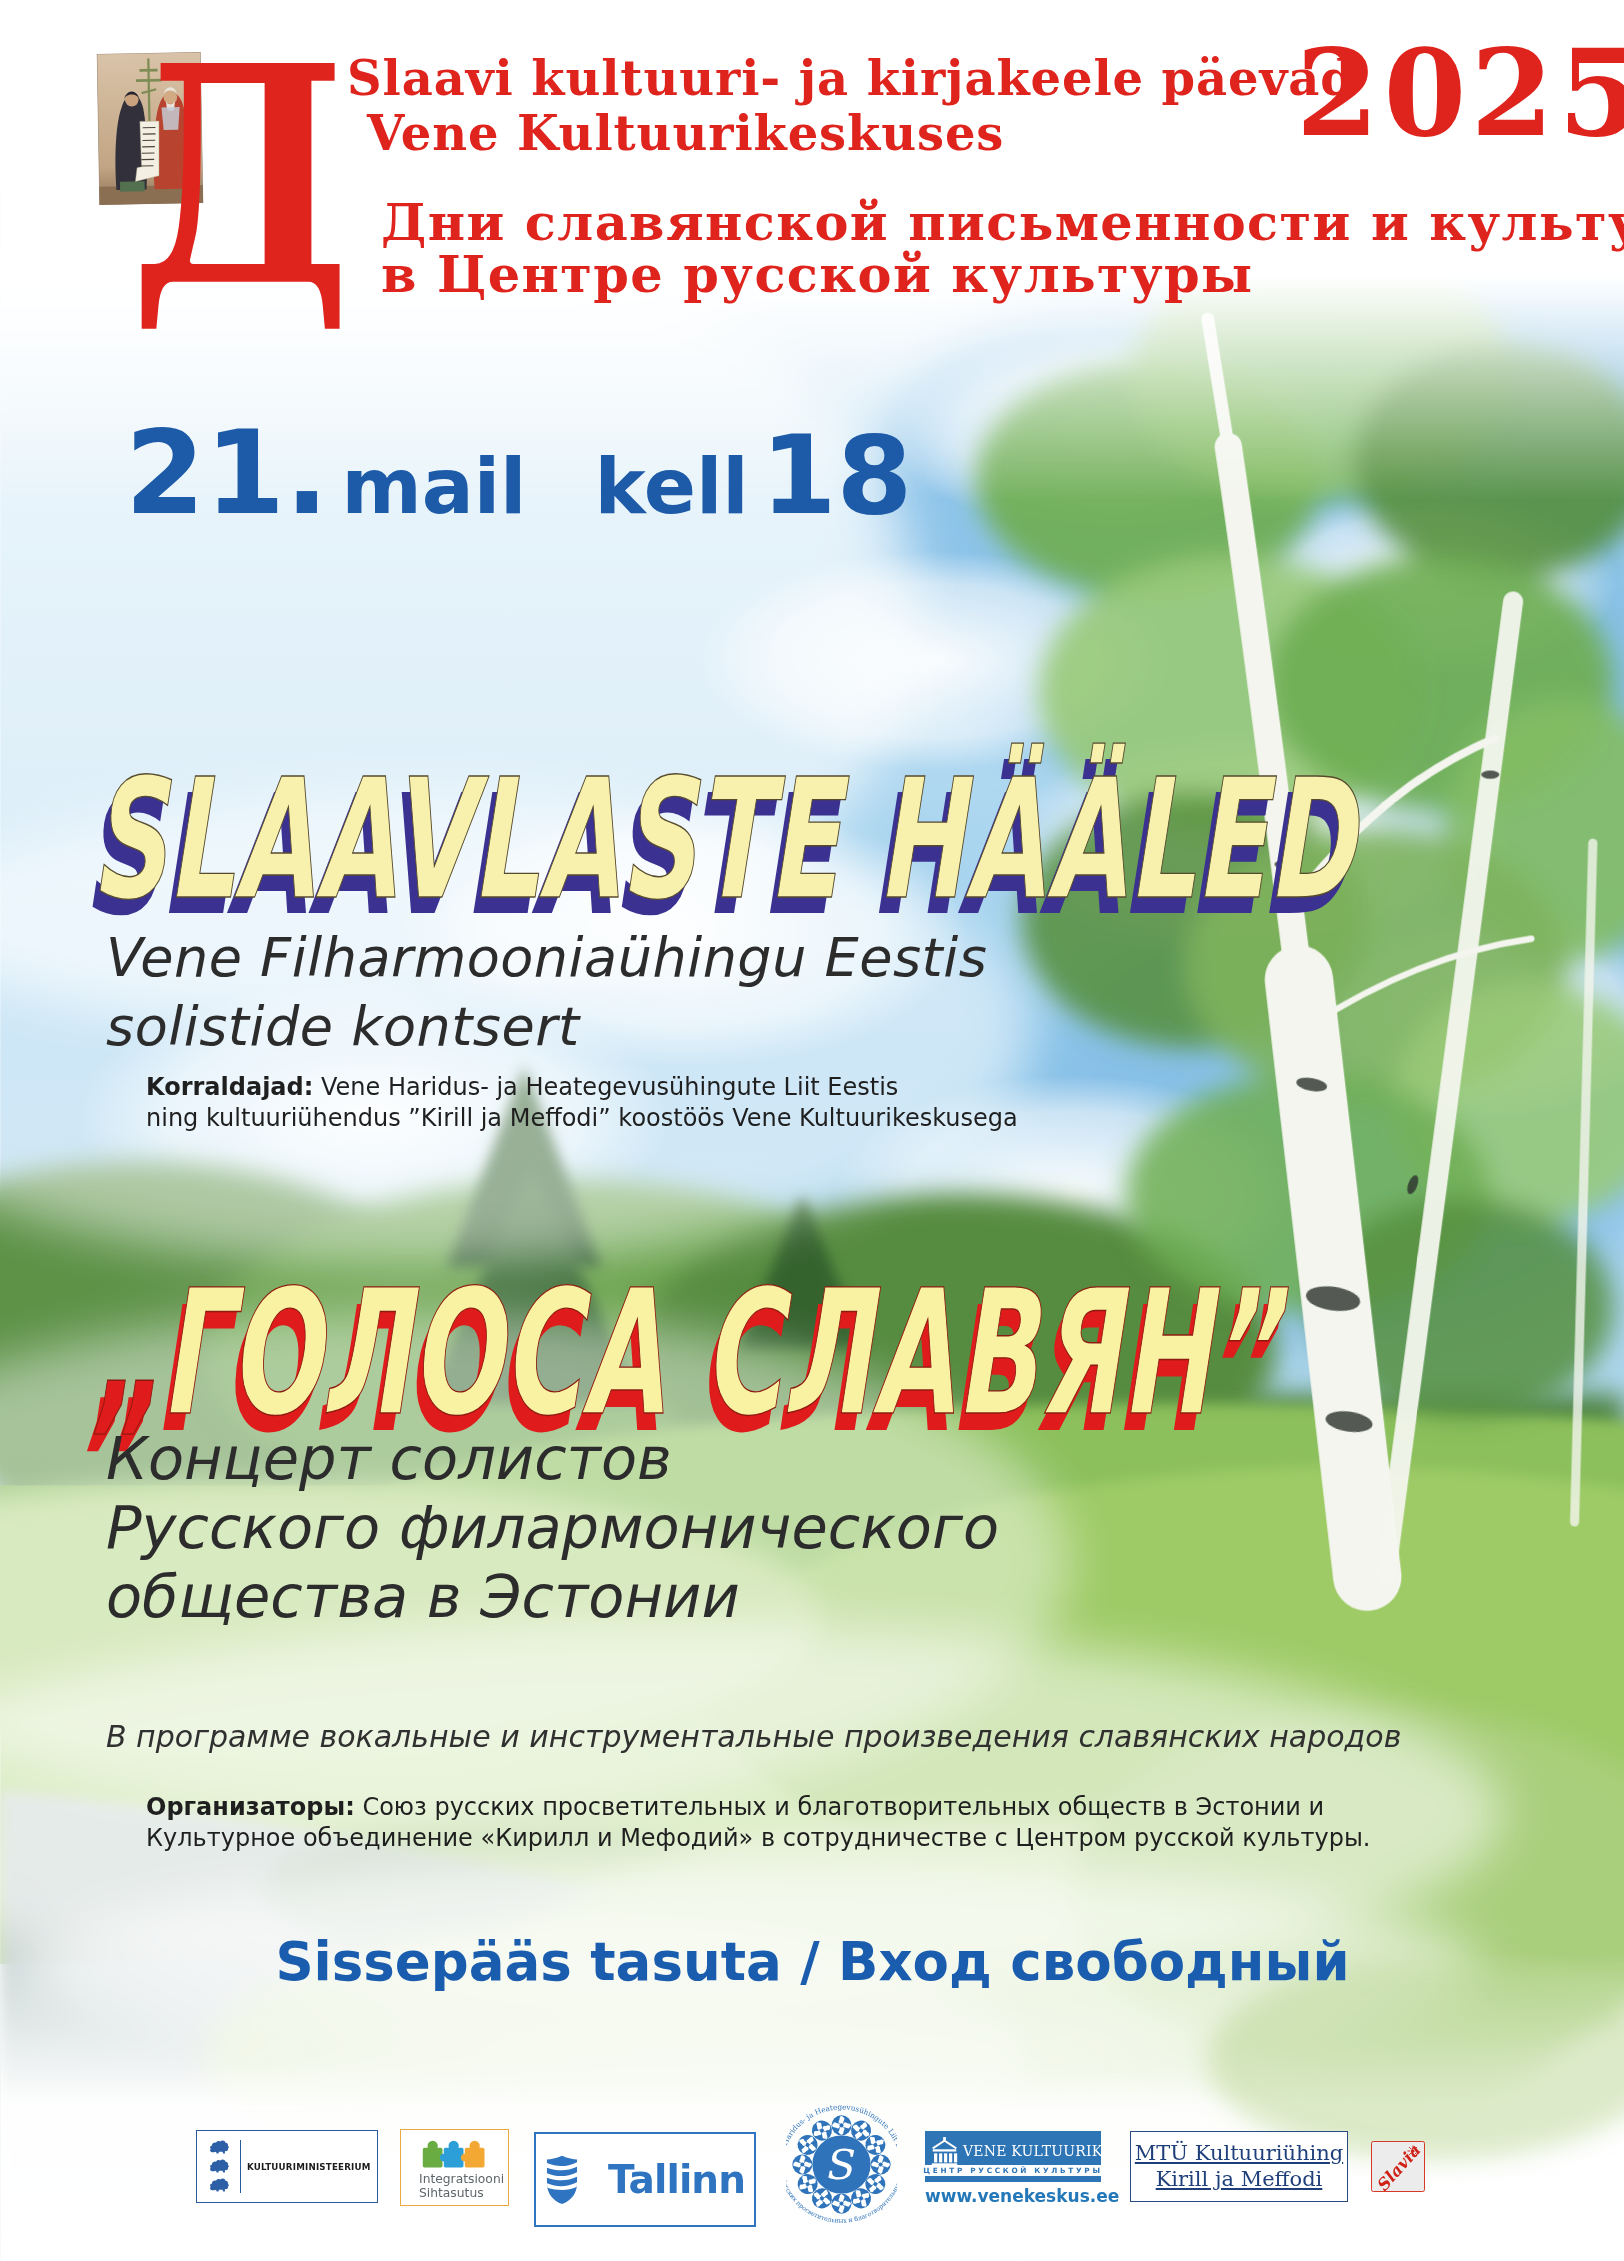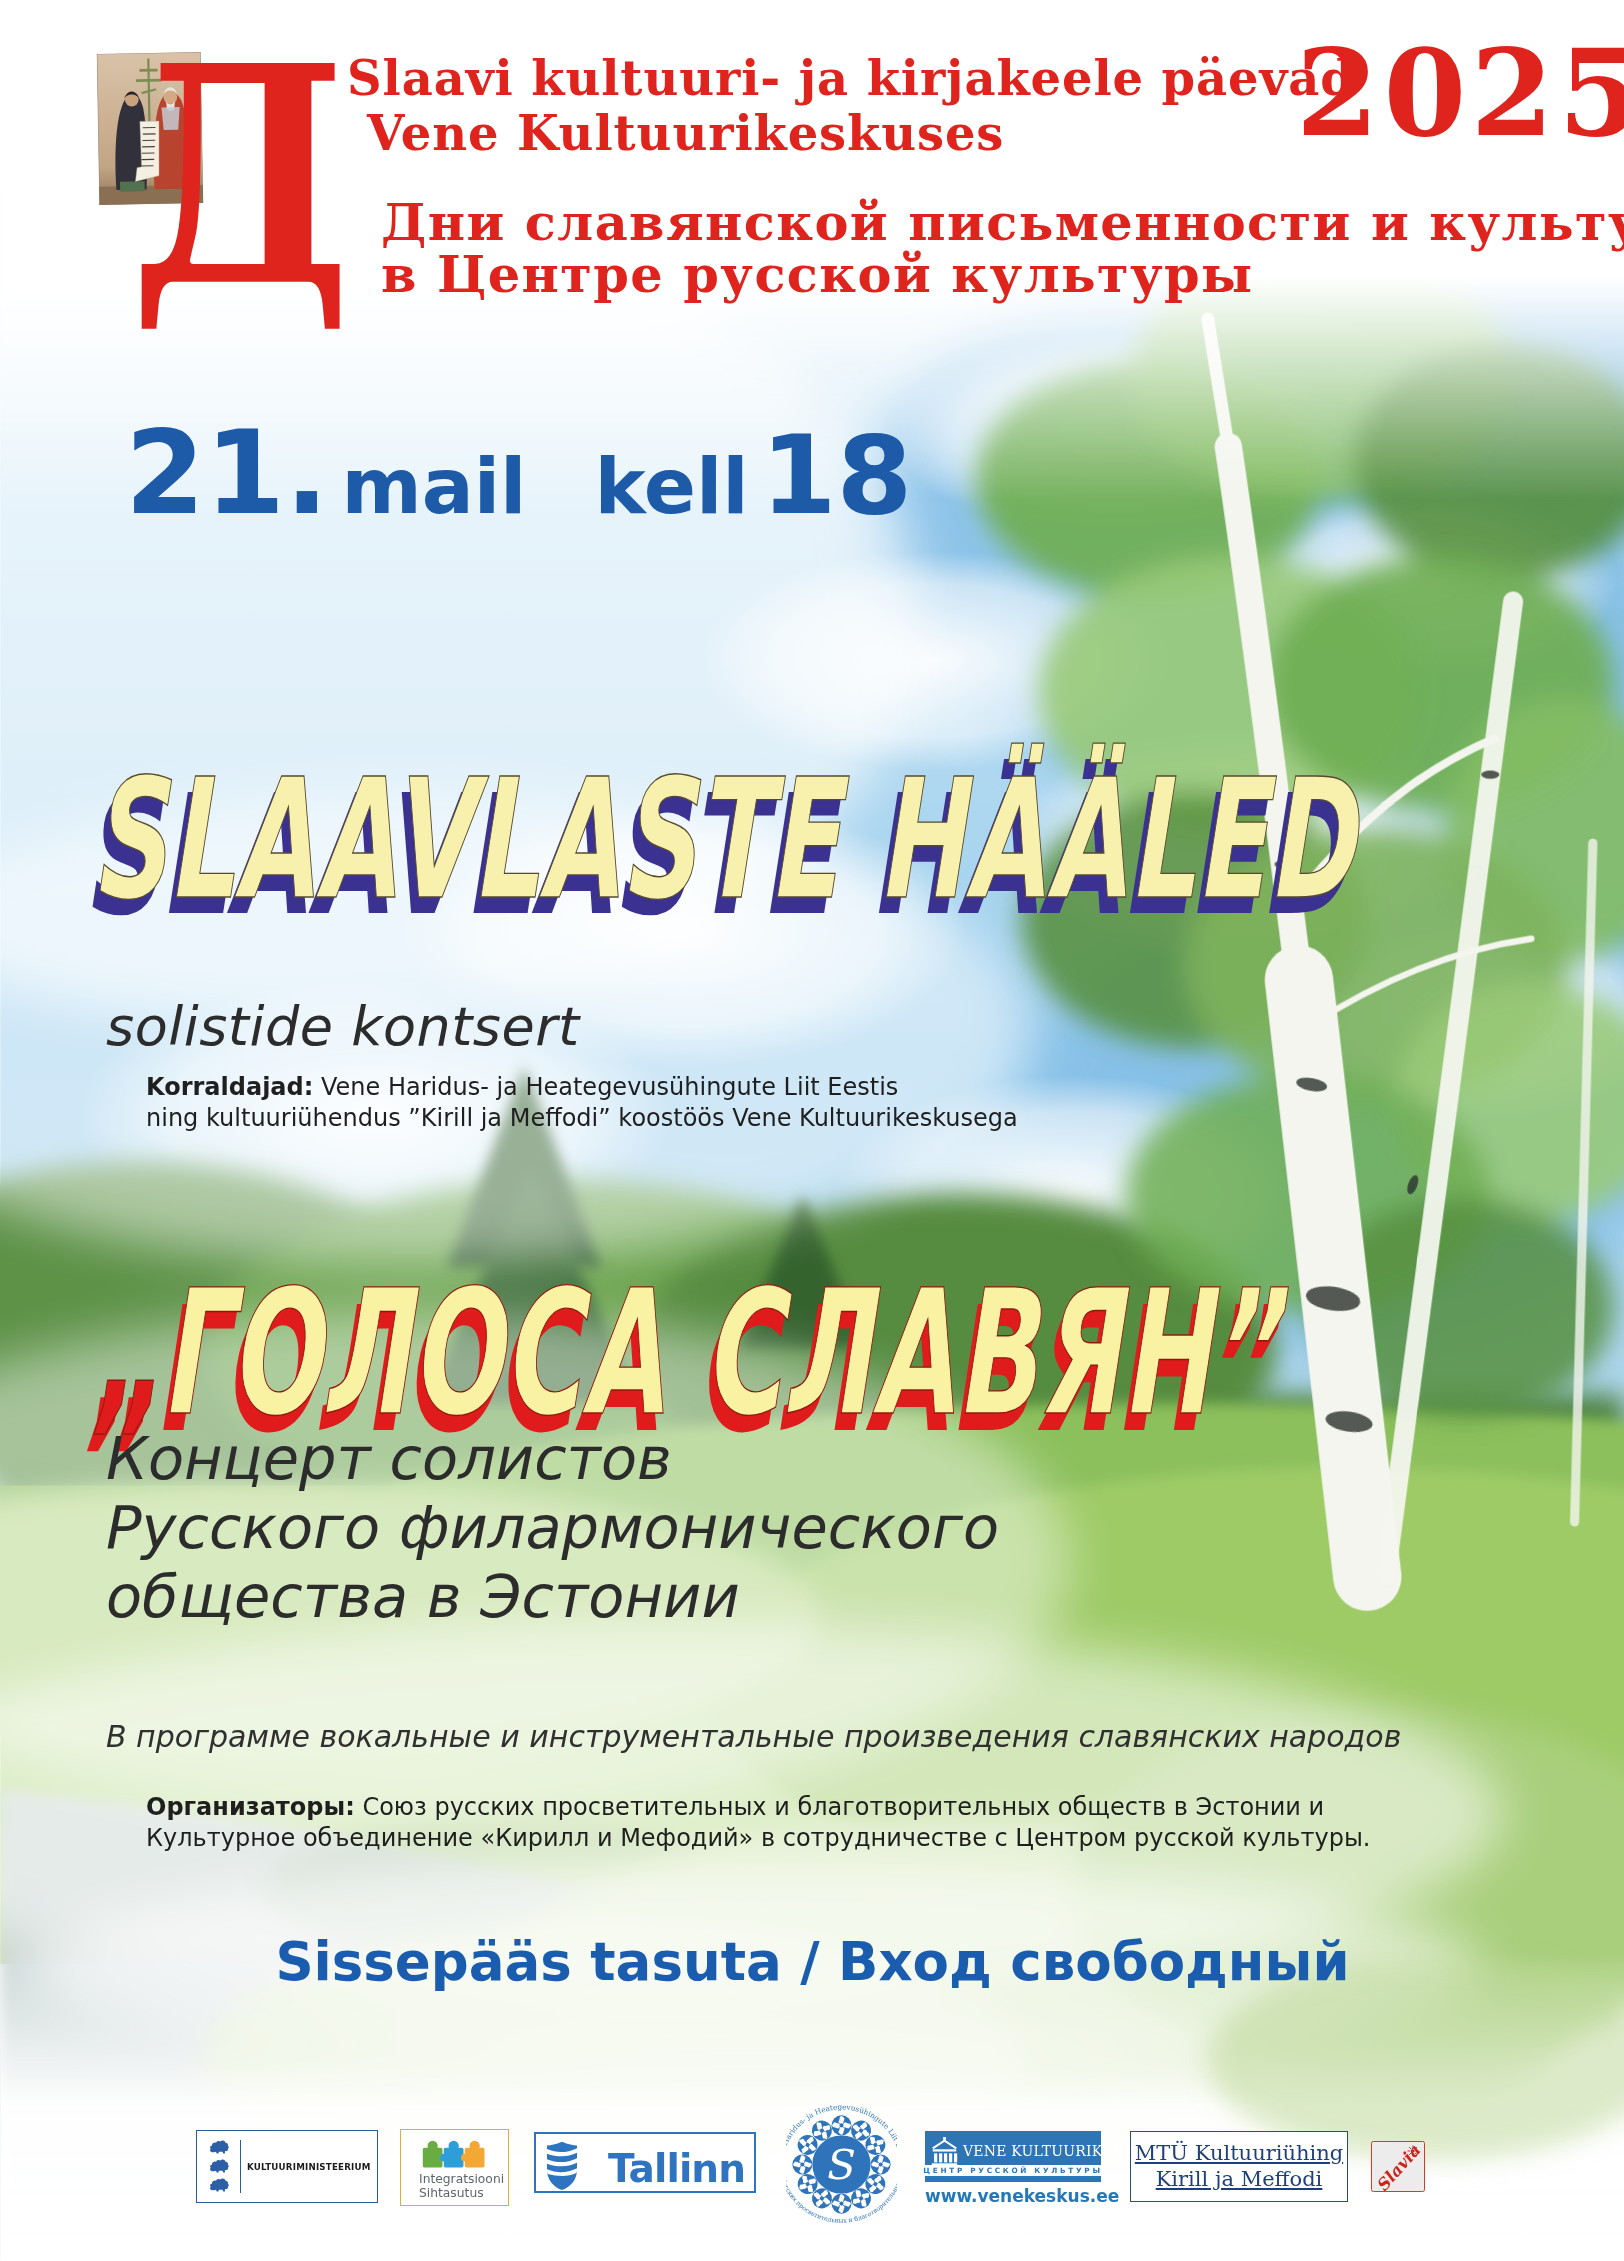--- a/index.html
+++ b/index.html
@@ -58,22 +58,22 @@
   
   .lg{position:absolute;box-sizing:border-box;background:#ffffff;}
   .lg-km{left:196px;top:2130px;width:182px;height:73px;border:1.8px solid #2a5a9e;
          display:flex;align-items:center;padding:3.6px 5.5px;gap:5.5px;}
   .km-div{width:1.4px;height:53px;background:#2a5a9e;flex:none;}
   .km-label{font-size:8.7px;font-weight:bold;color:#1c1c1c;letter-spacing:0.2px;}
   .lg-int{left:400px;top:2129px;width:109px;height:77px;border:1.8px solid #e9a93d;
           display:flex;flex-direction:column;align-items:center;justify-content:center;gap:2.7px;}
   .int-text{width:71px;font-size:12.3px;color:#5f666b;line-height:1.12;}
   .int-text span{display:block;}
-  .lg-tallinn{left:534px;top:2132px;width:222px;height:61px;border:2.3px solid #2f74c0;
-              display:flex;align-items:flex-end;justify-content:center;gap:29px;}
+  .lg-tallinn{left:534px;top:2132px;width:222px;height:95px;border:2.3px solid #2f74c0;
+              display:flex;align-items:center;justify-content:center;gap:29px;}
   .tallinn-label{font-size:39px;font-weight:bold;color:#2f74c0;letter-spacing:-0.9px;}
   .lg-liit{left:786px;top:2097px;width:111px;height:135px;background:transparent;}
   .lg-vkk{left:925px;top:2131px;width:176px;background:transparent;}
   .vkk-box{position:relative;height:51px;background:#2e75b6;}
   .vkk-icon{position:absolute;left:4.6px;top:5.5px;}
   .vkk-name{position:absolute;left:38px;top:12px;font-family:"DejaVu Serif",serif;color:#ffffff;
             font-size:14px;white-space:nowrap;letter-spacing:0.2px;}
   .vkk-strip{position:absolute;left:0;right:0;bottom:6px;height:11.4px;background:#ffffff;
              display:flex;align-items:center;justify-content:center;}
   .vkk-ru{font-size:7.3px;font-weight:bold;letter-spacing:2.7px;color:#2e75b6;white-space:nowrap;}
@@ -259,20 +259,21 @@
   <div class="red-line hdr-l4">в Центре русской культуры</div>
 
   <div class="when">
     <span class="day">21.</span>
     <span class="month">mail</span>
     <span class="kell">kell</span>
     <span class="hour">18</span>
   </div>
 
   <div class="title-et">SLAAVLASTE HÄÄLED</div>
+  <div class="sub-et sub-et1">Vene Filharmooniaühingu Eestis</div>
   <div class="sub-et sub-et2">solistide kontsert</div>
   <div class="small-par korr">
     <div>
       <span class="lbl">Korraldajad:</span>
       <span>Vene Haridus- ja Heategevusühingute Liit Eestis</span>
     </div>
     <div>ning kultuuriühendus ”Kirill ja Meffodi” koostöös Vene Kultuurikeskusega</div>
   </div>
 
   <div class="title-ru">

